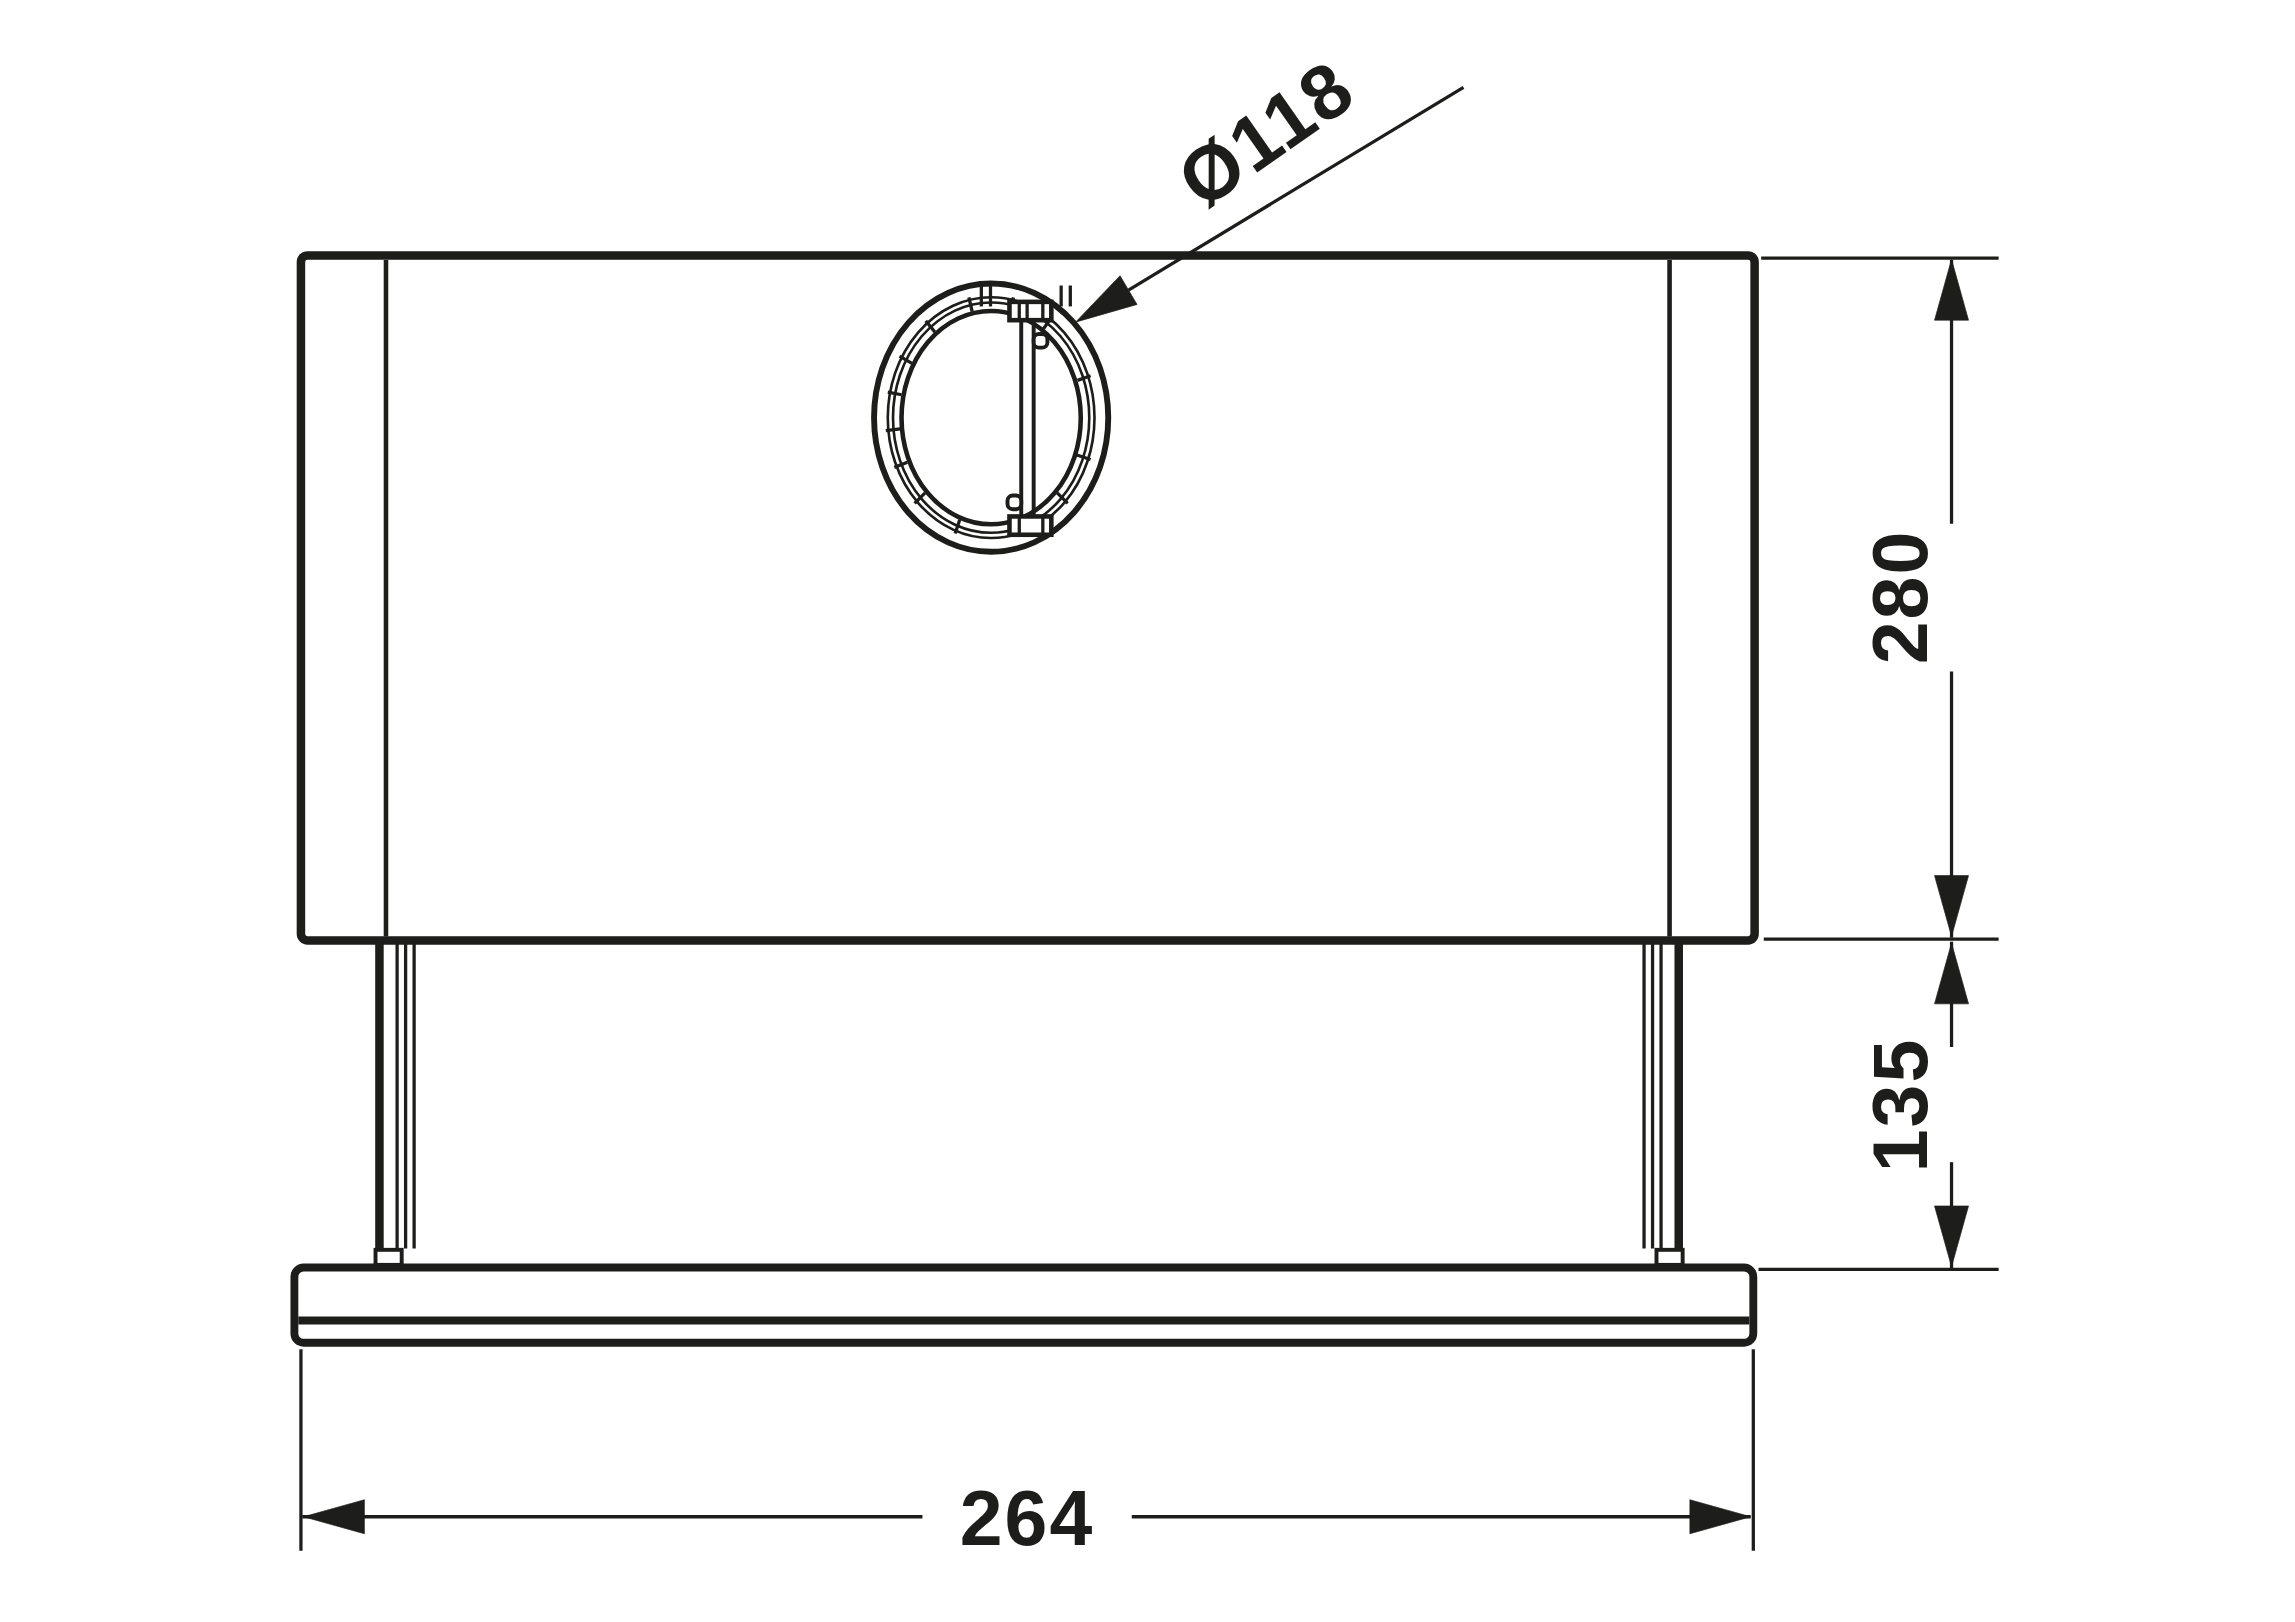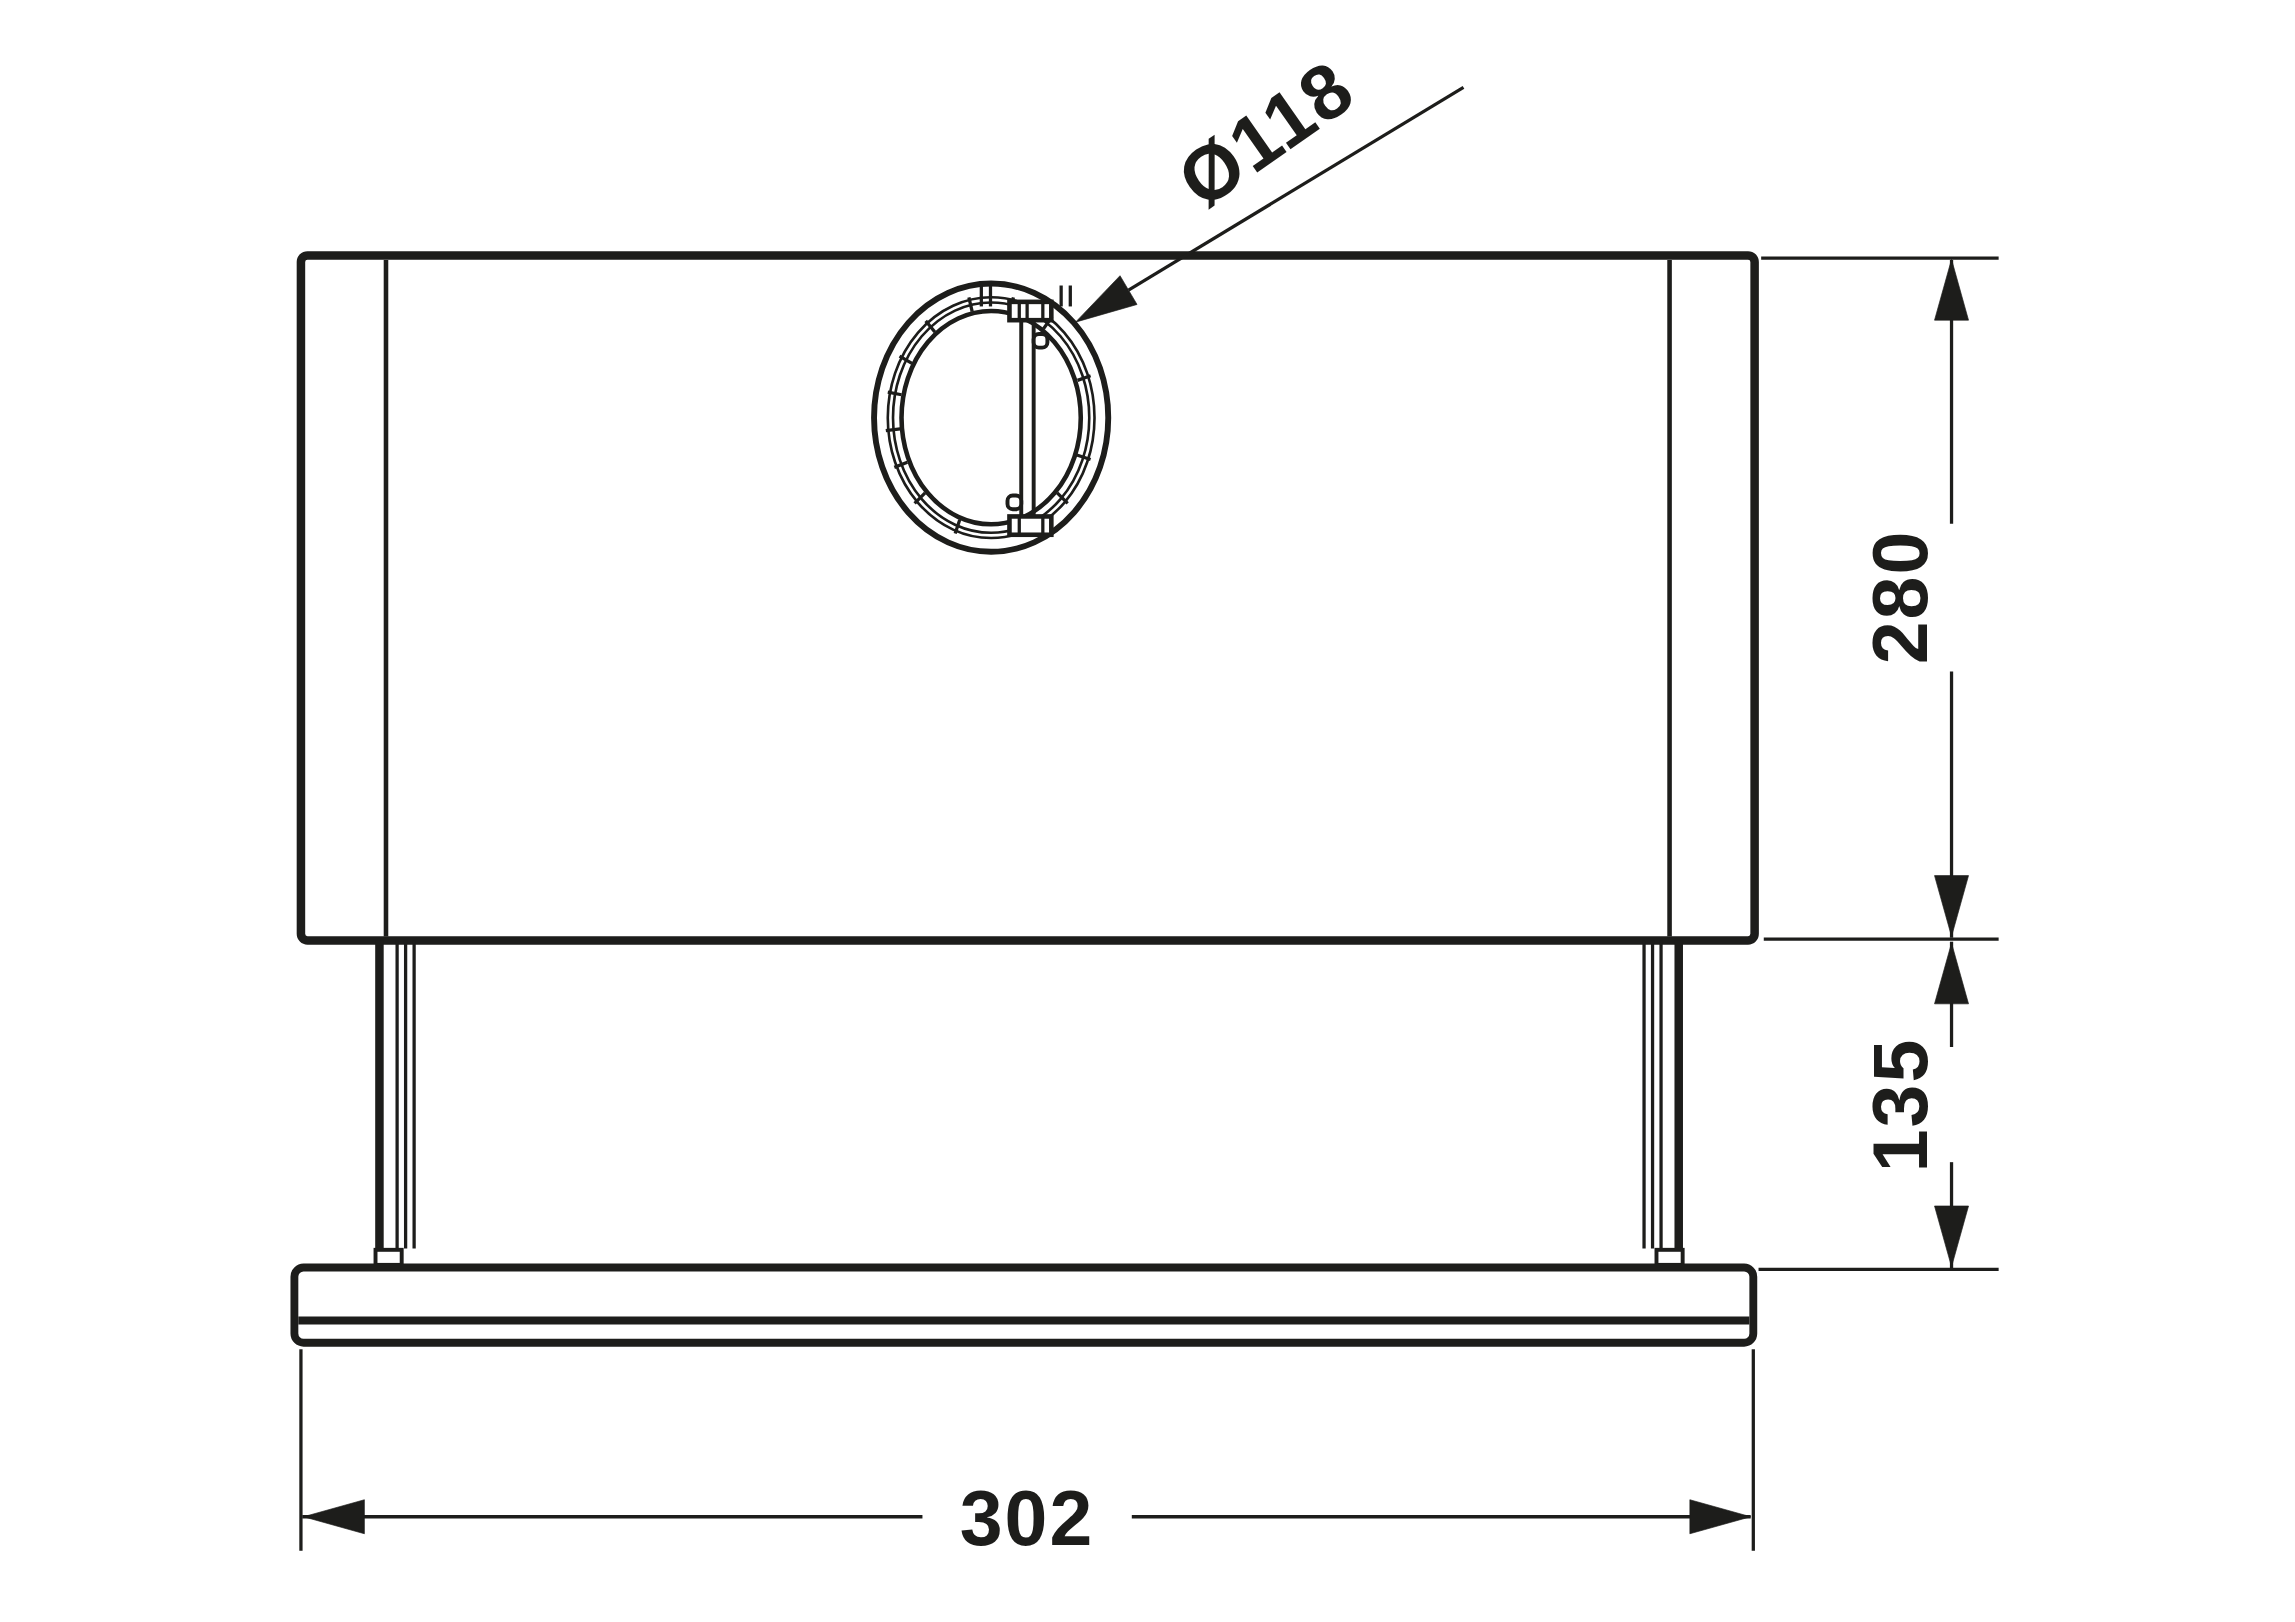--- a/index.html
+++ b/index.html
@@ -139,16 +139,16 @@
       <polygon points="1644,492 1738,465 1712,421"></polygon>
     </g>
   </svg>
 
   <div class="dim-label rot-45" style="left:1266px; top:134px;">Ø118</div>
 
   <div class="dim-label rot-90" style="left:1900px; top:597px;">280</div>
 
   <div class="dim-label rot-90" style="left:1900px; top:1105px;">135</div>
 
-  <div class="dim-label" style="left:1027px; top:1518px;">302</div>
+  <div class="dim-label" style="left:1027px; top:1518px;">264</div>
 
 </div>
 
 
 </body></html>

